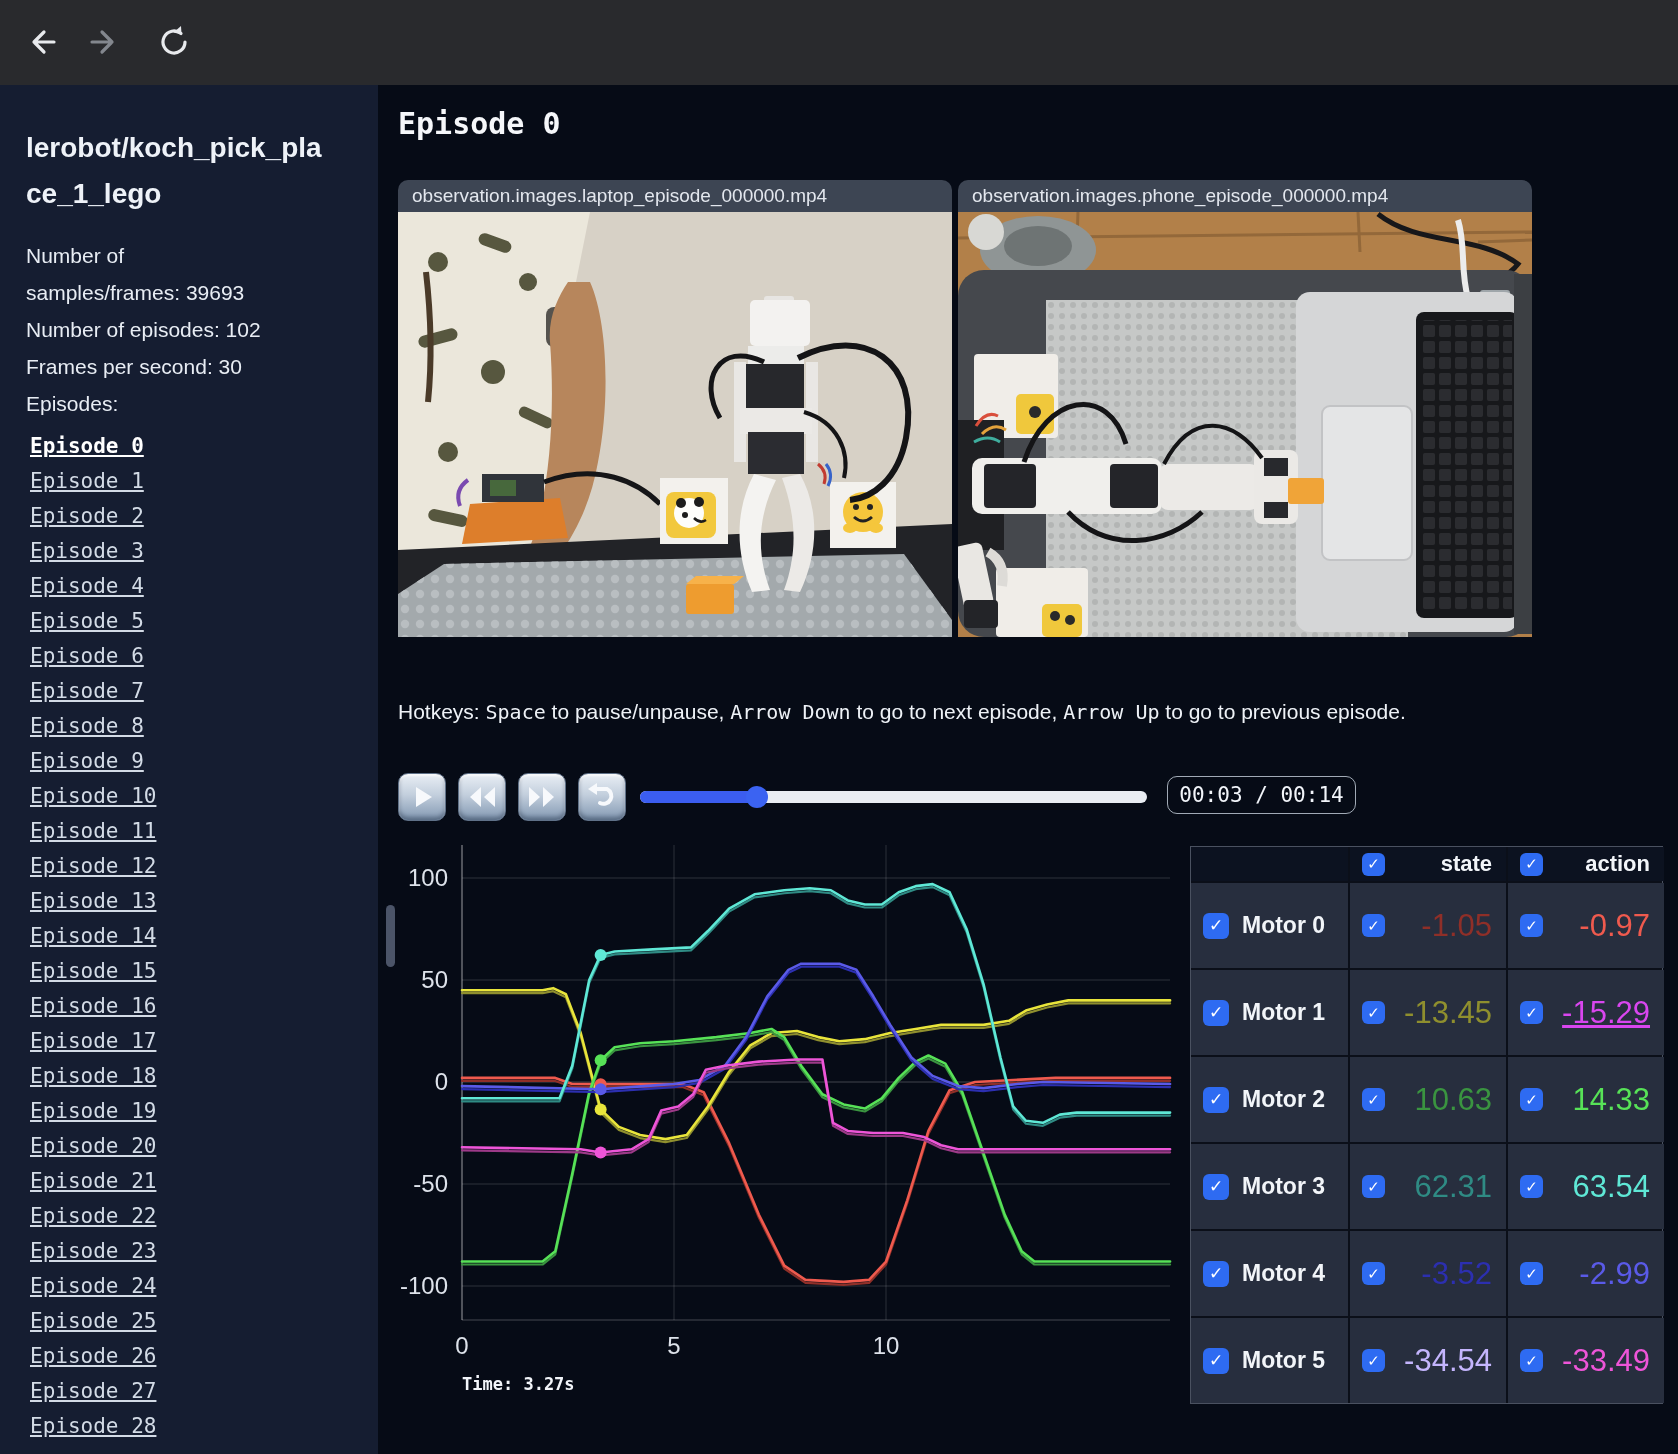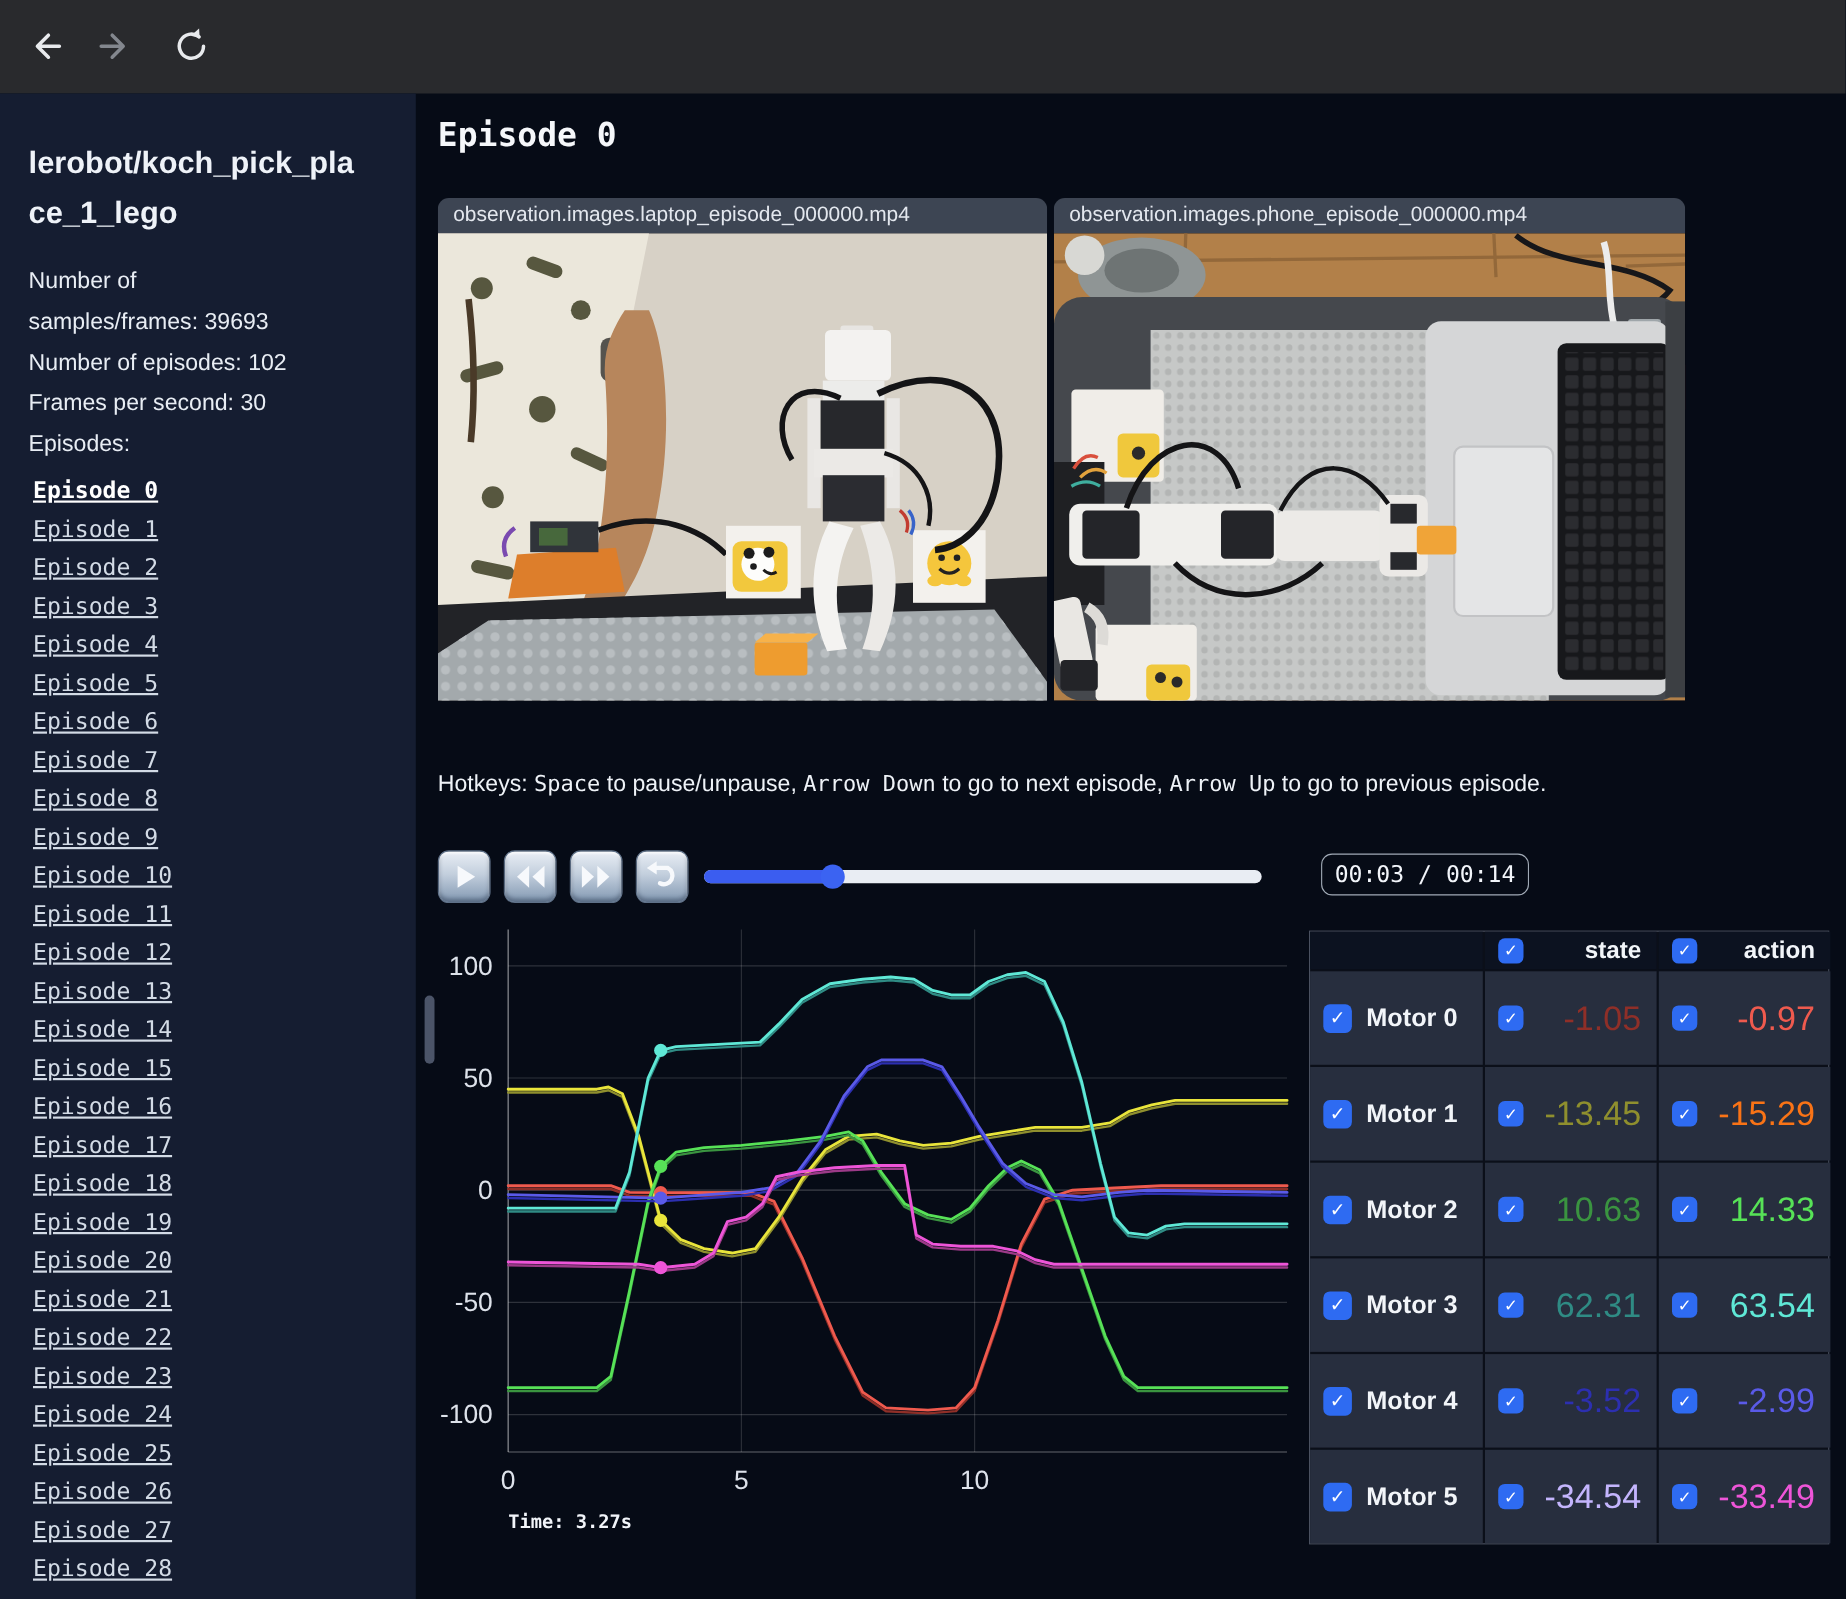--- a/index.html
+++ b/index.html
@@ -45,21 +45,21 @@
        background:linear-gradient(180deg,#e9eef5 0%,#c3cfdd 45%,#8298b2 100%);
        box-shadow:inset 0 -3px 4px rgba(10,20,40,.35), inset 0 2px 2px rgba(255,255,255,.8);
        display:flex;align-items:center;justify-content:center;cursor:pointer;padding:0;}
   #btn-play{left:398px;} #btn-rew{left:458px;} #btn-ff{left:518px;} #btn-loop{left:578px;}
 
   .track{position:absolute;left:640px;top:791px;width:507px;height:12px;border-radius:6px;background:#e9edf3;}
   .fill{position:absolute;left:0;top:0;height:12px;border-radius:6px;background:#3b5df0;}
   .thumb{position:absolute;top:-5px;width:22px;height:22px;border-radius:11px;background:#3b63f2;}
   .timebox{position:absolute;left:1167px;top:776px;width:189px;height:38px;box-sizing:border-box;
            border:1px solid rgba(214,224,236,.75);border-radius:10px;display:flex;align-items:center;
-           justify-content:center;font-family:"DejaVu Sans Mono",monospace;font-size:21px;color:#f2f5fa;margin-left:34px;}
+           justify-content:center;font-family:"DejaVu Sans Mono",monospace;font-size:21px;color:#f2f5fa;}
 
   #chart{position:absolute;left:380px;top:830px;width:800px;height:560px;
          font-family:"Liberation Sans",sans-serif;}
   .time-label{position:absolute;left:462px;top:1374px;font-family:"DejaVu Sans Mono",monospace;
               font-size:17px;font-weight:bold;color:#f2f5fa;}
 
   
   #mtable{position:absolute;left:1190px;top:846px;width:471px;display:grid;
           grid-template-columns:157px 156px 156px;grid-template-rows:34px repeat(6,85px);
           gap:2px;background:#0b0f19;border:1px solid #4a5160;}
@@ -370,21 +370,21 @@
         <div class="td">
           <span class="cb cb26">✓</span>
           <span class="name">Motor 1</span>
         </div>
         <div class="td">
           <span class="cb cb22">✓</span>
           <span class="val" style="color: rgb(143, 143, 46);">-13.45</span>
         </div>
         <div class="td">
           <span class="cb cb22">✓</span>
-          <span class="val" style="color: #f97316;">-15.29</span>
+          <span class="val" style="color: #d946ef; text-decoration: underline;">-15.29</span>
         </div>
         <div class="td">
           <span class="cb cb26">✓</span>
           <span class="name">Motor 2</span>
         </div>
         <div class="td">
           <span class="cb cb22">✓</span>
           <span class="val" style="color: rgb(58, 148, 64);">10.63</span>
         </div>
         <div class="td">

